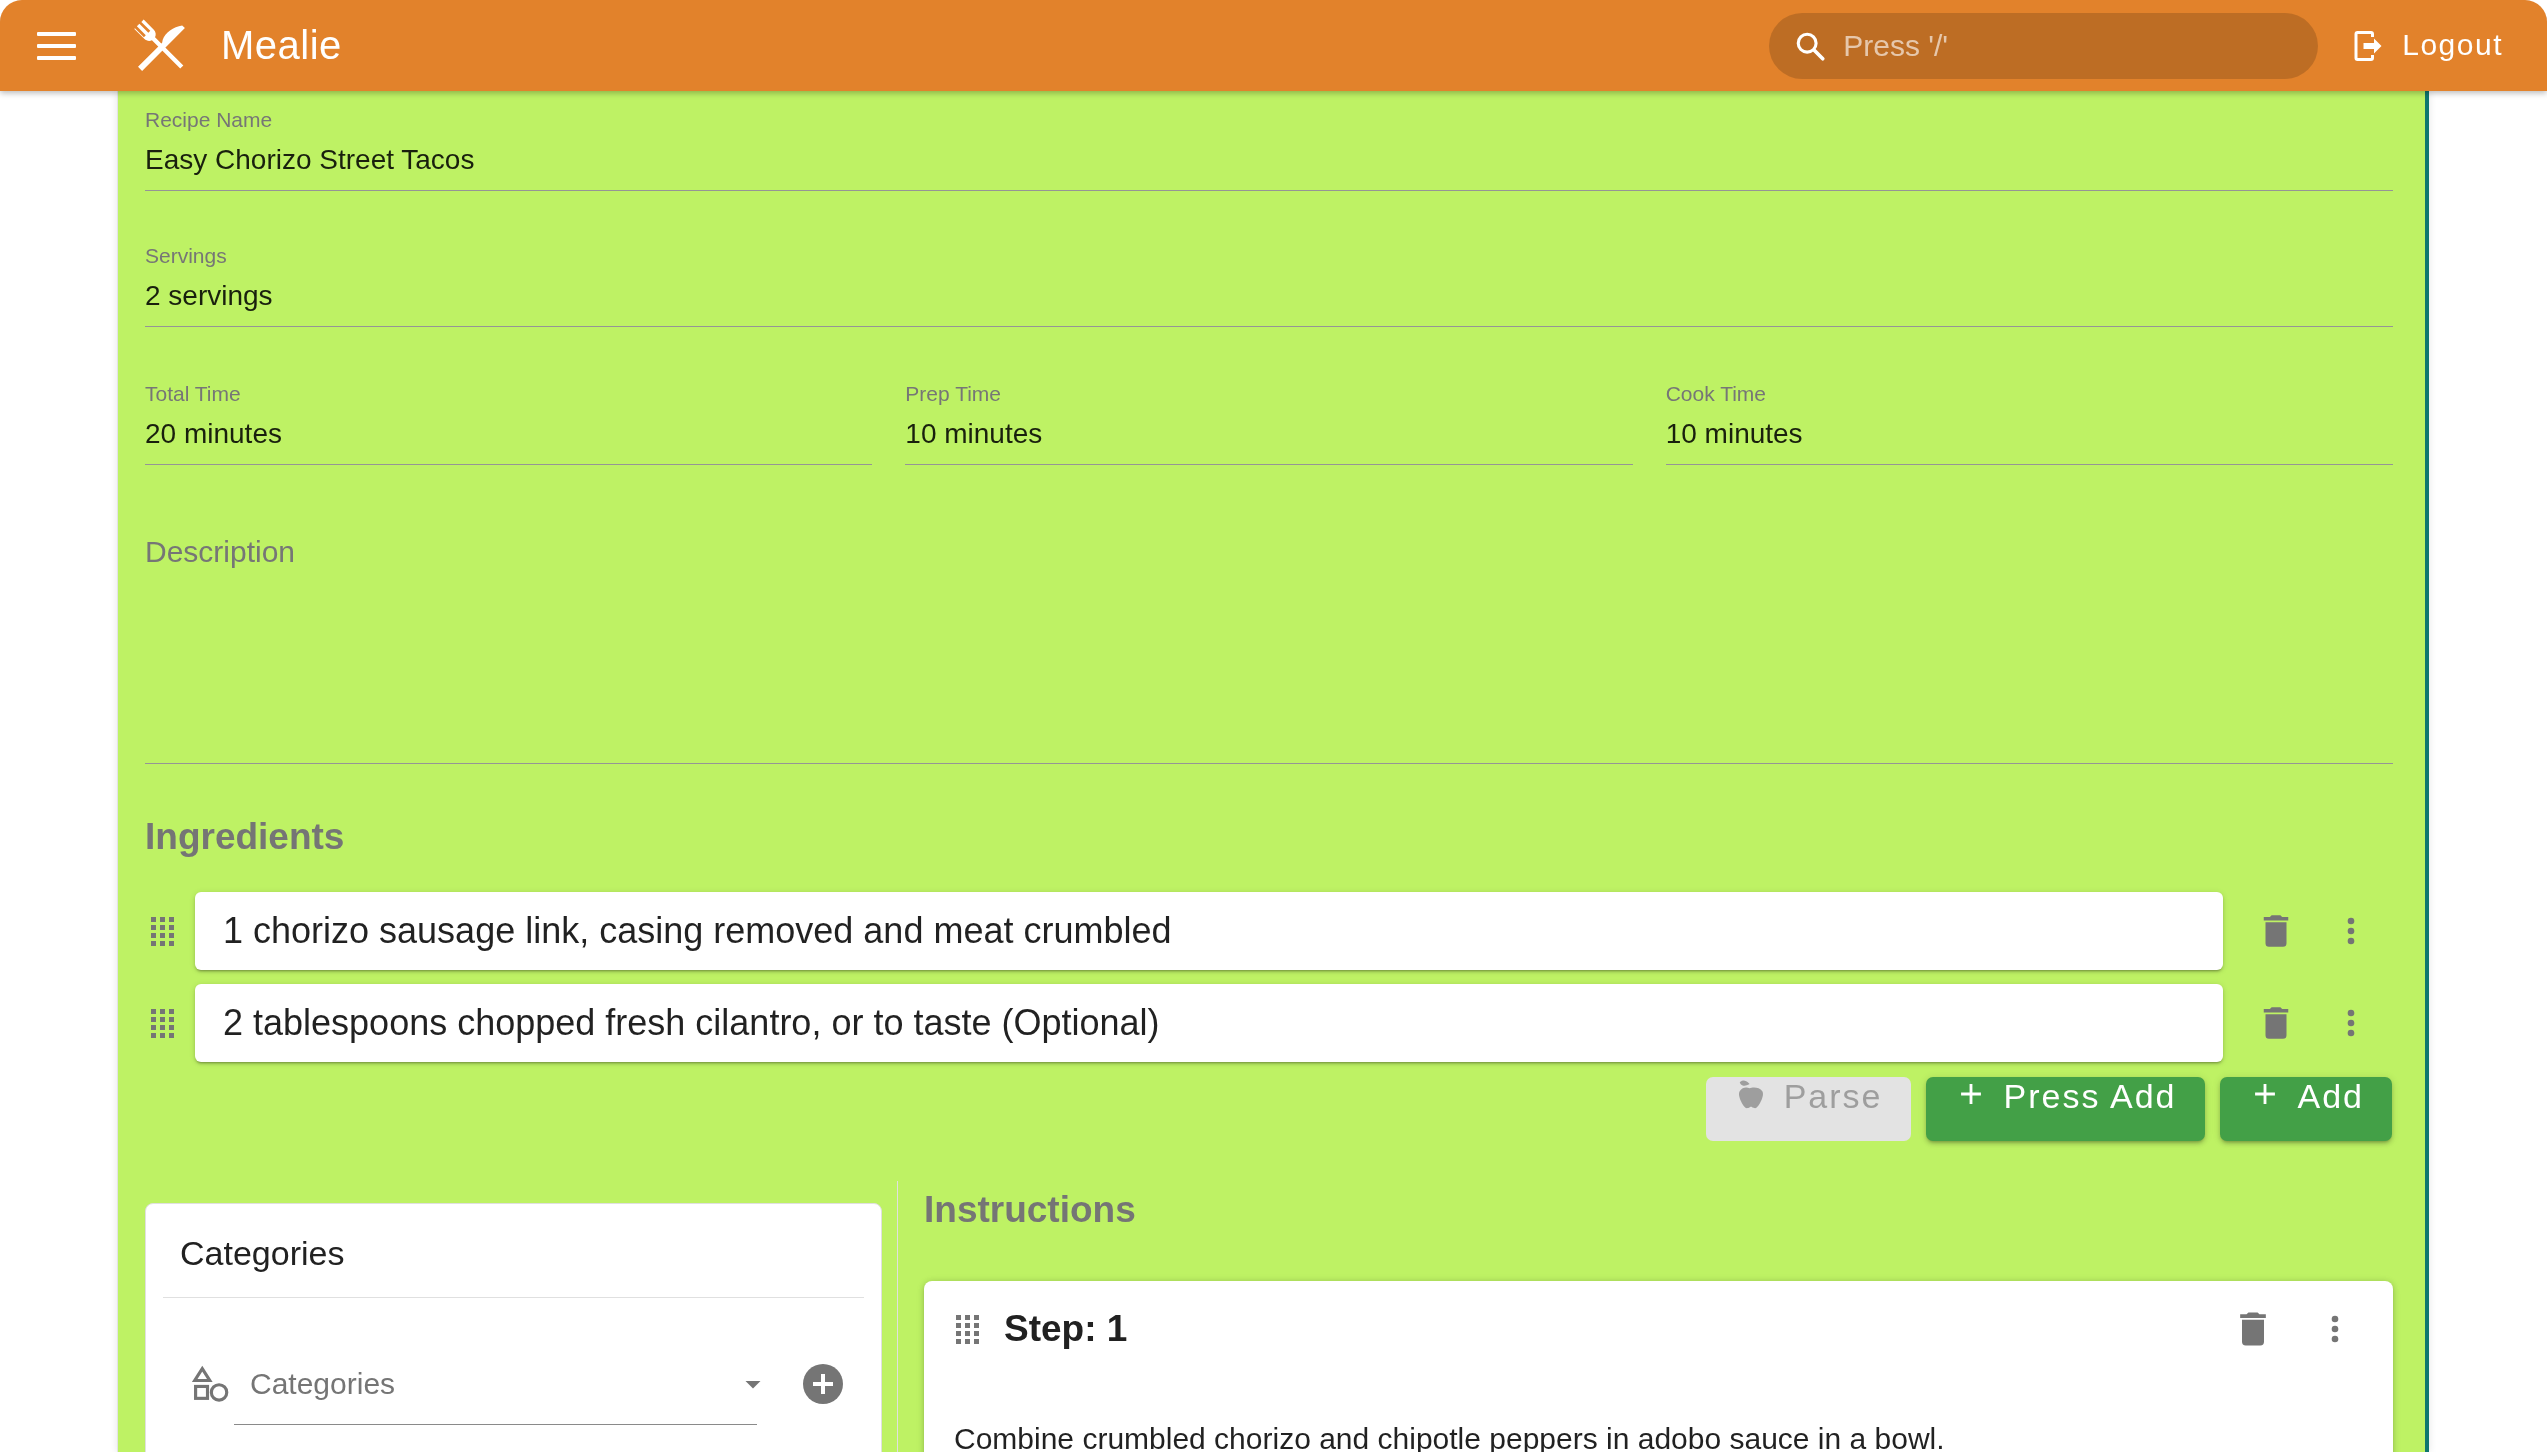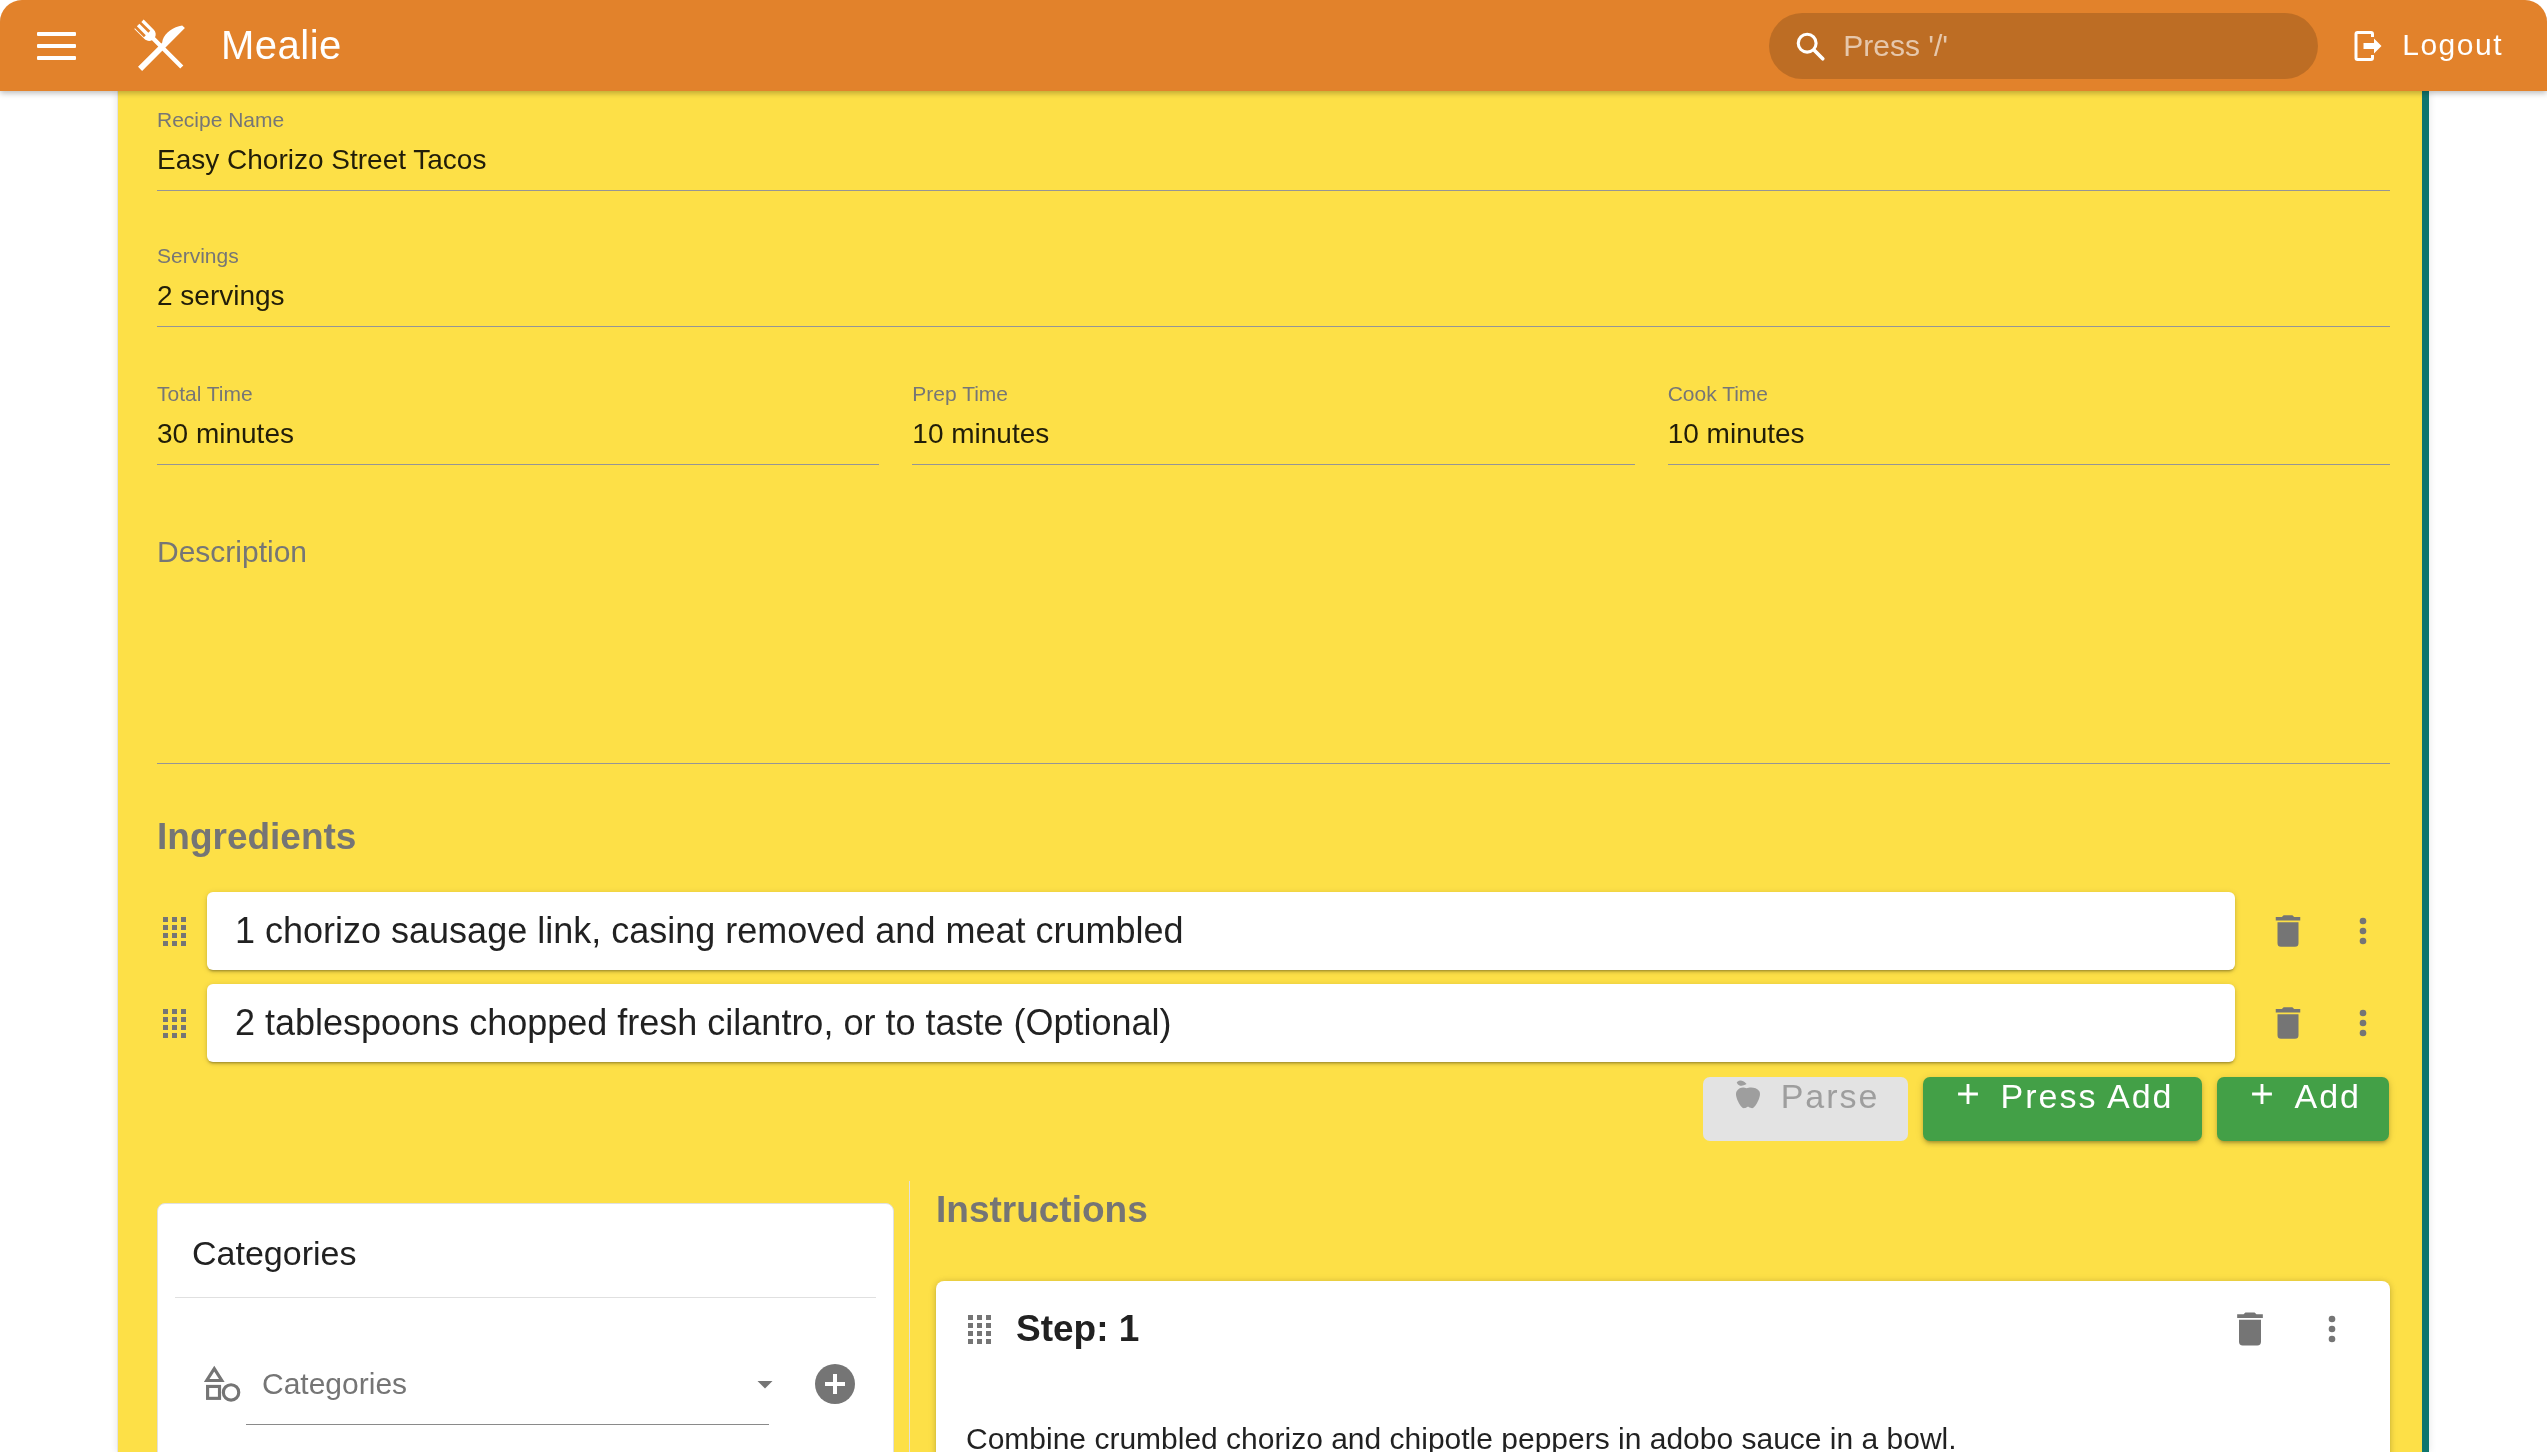--- a/index.html
+++ b/index.html
@@ -25,23 +25,23 @@
   .searchbox input {
     flex:1; background:transparent; border:none; outline:none;
     font-family:"Liberation Sans", sans-serif; font-size:30px; color:#fff; margin-left:16px;
   }
   .searchbox input::placeholder { color:rgba(255,255,255,0.62); }
   .logout-btn { display:flex; align-items:flex-start; gap:16px; color:#fff; font-size:30px; font-weight:500; letter-spacing:1.5px; cursor:pointer; padding:8px 6px; }
 
   
   .content-card {
     position:relative; margin:0 117px; width:2312px; height:1362px;
-    background:#fde047; border-left:1px solid #E3E3E3; border-right:7px solid #0f766e;
+    background:#bef264; border-left:1px solid #E3E3E3; border-right:4px solid #0f766e;
     box-shadow:0 0 8px rgba(0,0,0,0.10);
-    padding:14px 32px 0 39px; overflow:hidden;
+    padding:14px 32px 0 27px; overflow:hidden;
   }
 
   .field { position:relative; }
   .field-label { font-size:21px; color:#767676; line-height:30px; }
   .field-value { font-size:28px; color:rgba(0,0,0,0.87); line-height:38px; margin-top:6px; }
   .underline { height:1px; background:#959595; margin-top:11px; }
 
   .mt-servings { margin-top:50px; }
   .times-row { display:flex; gap:33px; margin-top:52px; }
   .times-row .field { flex:1; }
@@ -157,21 +157,21 @@
 
     <div class="field mt-servings">
       <div class="field-label">Servings</div>
       <div class="field-value">2 servings</div>
       <div class="underline"></div>
     </div>
 
     <div class="times-row">
       <div class="field">
         <div class="field-label">Total Time</div>
-        <div class="field-value">30 minutes</div>
+        <div class="field-value">20 minutes</div>
         <div class="underline"></div>
       </div>
       <div class="field">
         <div class="field-label">Prep Time</div>
         <div class="field-value">10 minutes</div>
         <div class="underline"></div>
       </div>
       <div class="field">
         <div class="field-label">Cook Time</div>
         <div class="field-value">10 minutes</div>

